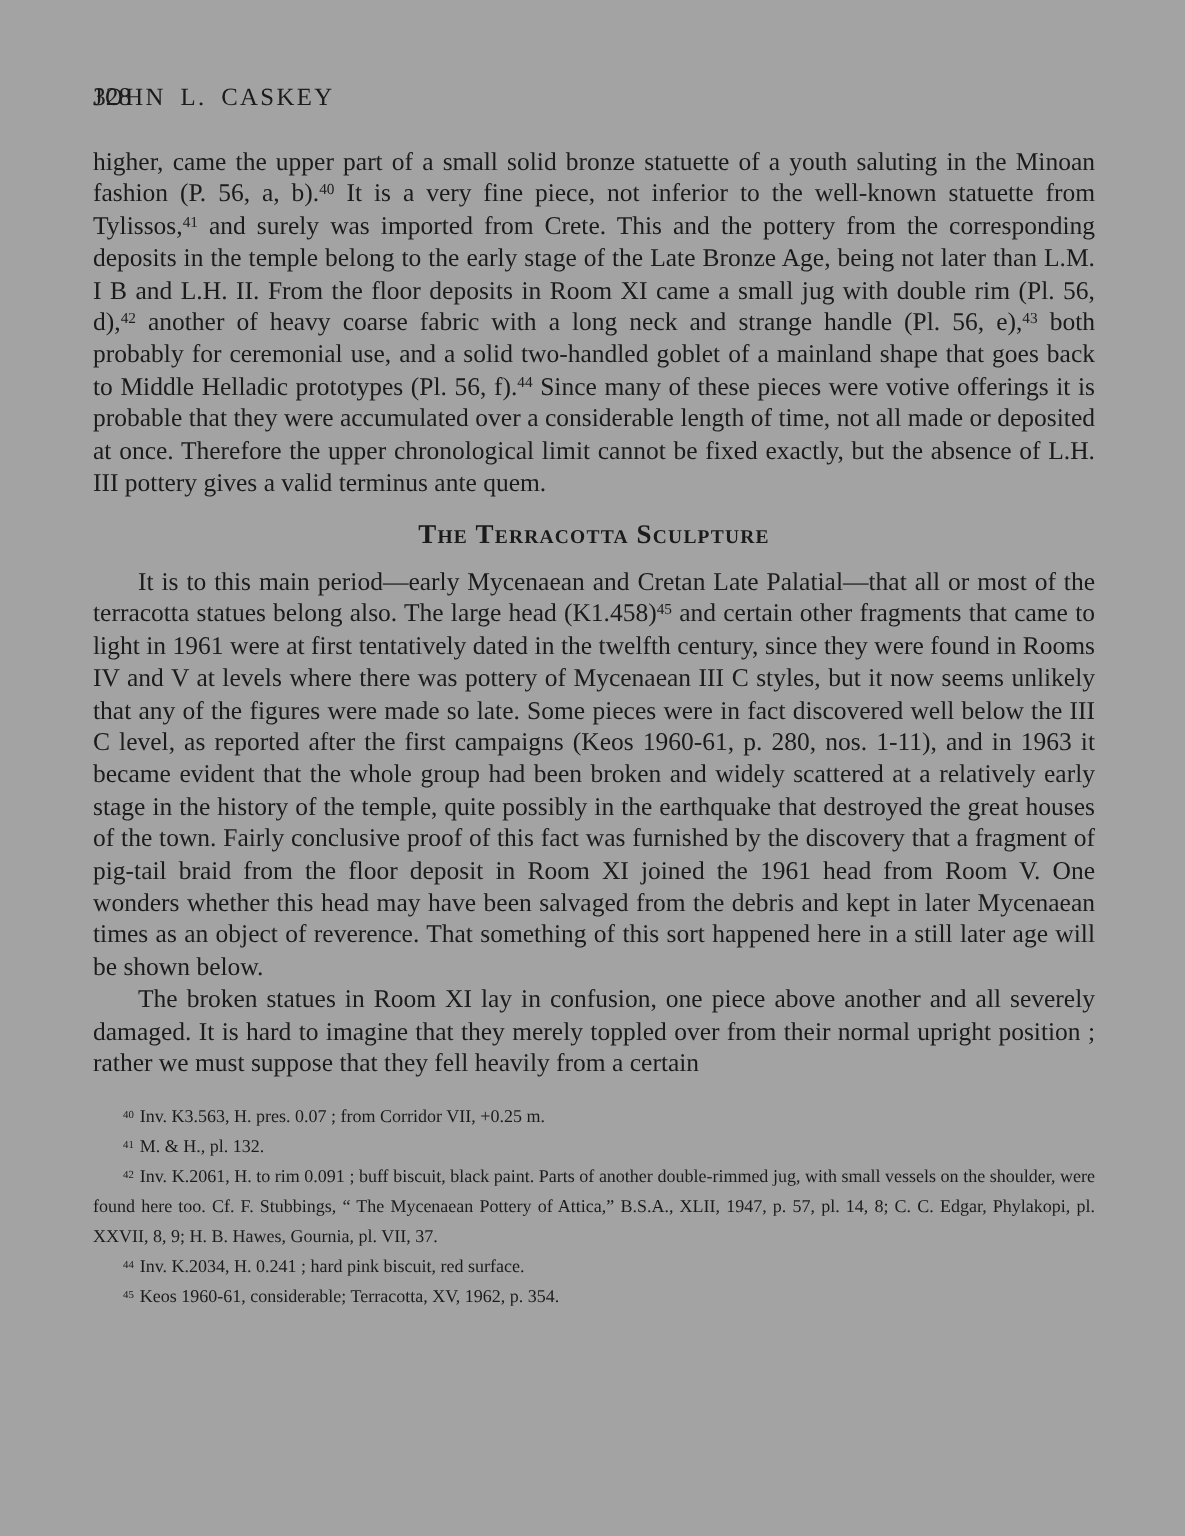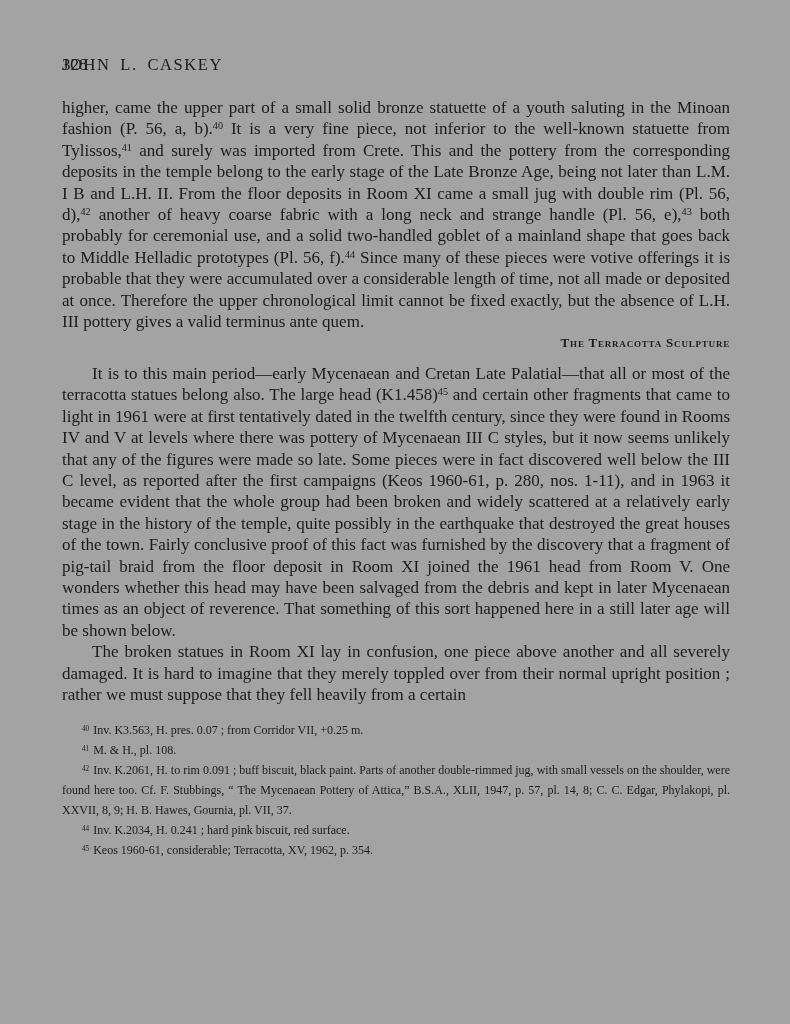--- a/index.html
+++ b/index.html
@@ -46,25 +46,25 @@
     line-height: 21.4px;
     text-align: justify;
   }
   .bodytext p.body-par {
     margin: 0;
   }
   .bodytext p.indented {
     text-indent: 30px;
   }
   .section-heading {
-    font-size: 13px;
+    font-size: 18px;
     font-variant: small-caps;
     letter-spacing: 0.8px;
-    margin: 0 0 9px 0;
-    text-align: right;
+    margin: 14px 0 9px 0;
+    text-align: center;
     text-indent: 0;
   }
   sup {
     font-size: 60%;
     line-height: 0;
     vertical-align: baseline;
     position: relative;
     top: -0.5em;
     letter-spacing: 0;
   }
@@ -101,20 +101,20 @@
 
       <h2 class="section-heading">The Terracotta Sculpture</h2>
 
       <p class="body-par indented"><span>It is to this main period—early Mycenaean and Cretan Late Palatial—that all or most of the terracotta statues belong also. The large head (K1.458)</span><sup>45</sup><span> and certain other fragments that came to light in 1961 were at first tentatively dated in the twelfth century, since they were found in Rooms IV and V at levels where there was pottery of Mycenaean III C styles, but it now seems unlikely that any of the figures were made so late. Some pieces were in fact discovered well below the III C level, as reported after the first campaigns (</span><span class="it">Keos 1960-61</span><span>, p. 280, nos. 1-11), and in 1963 it became evident that the whole group had been broken and widely scattered at a relatively early stage in the history of the temple, quite possibly in the earthquake that destroyed the great houses of the town. Fairly conclusive proof of this fact was furnished by the discovery that a fragment of pig-tail braid from the floor deposit in Room XI joined the 1961 head from Room V. One wonders whether this head may have been salvaged from the debris and kept in later Mycenaean times as an object of reverence. That something of this sort happened here in a still later age will be shown below.</span></p>
 
       <p class="body-par indented"><span>The broken statues in Room XI lay in confusion, one piece above another and all severely damaged. It is hard to imagine that they merely toppled over from their normal upright position ; rather we must suppose that they fell heavily from a certain</span></p>
     </div>
 
     <div class="footnotes">
       <p class="footnote"><sup class="fn-num">40</sup><span><span>Inv. K3.563, H. pres. 0.07 ; from Corridor VII, +0.25 m.</span></span></p>
-      <p class="footnote"><sup class="fn-num">41</sup><span><span class="it">M. &amp; H.</span><span>, pl. 108.</span></span></p>
+      <p class="footnote"><sup class="fn-num">41</sup><span><span class="it">M. &amp; H.</span><span>, pl. 132.</span></span></p>
       <p class="footnote"><sup class="fn-num">42</sup><span><span>Inv. K.2061, H. to rim 0.091 ; buff biscuit, black paint. Parts of another double-rimmed jug, with small vessels on the shoulder, were found here too. Cf. F. Stubbings, “ The Mycenaean Pottery of Attica,” </span><span class="it">B.S.A.</span><span>, XLII, 1947, p. 57, pl. 14, 8; C. C. Edgar, </span><span class="it">Phylakopi</span><span>, pl. XXVII, 8, 9; H. B. Hawes, </span><span class="it">Gournia</span><span>, pl. VII, 37.</span></span></p>
       <p class="footnote"><sup class="fn-num">44</sup><span><span>Inv. K.2034, H. 0.241 ; hard pink biscuit, red surface.</span></span></p>
       <p class="footnote"><sup class="fn-num">45</sup><span><span class="it">Keos 1960-61</span><span>, considerable; </span><span class="it">Terracotta</span><span>, XV, 1962, p. 354.</span></span></p>
     </div>
 
   </div>
 </div>
 
 </body></html>

